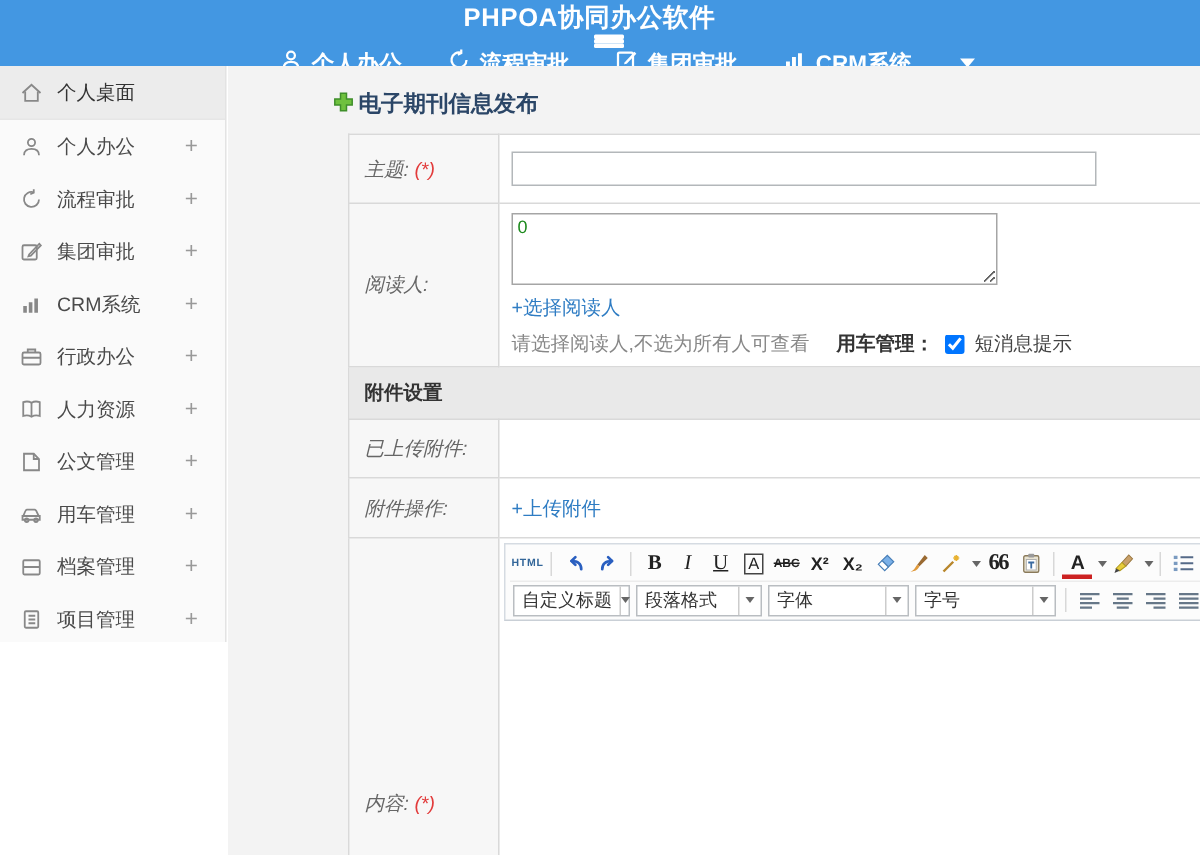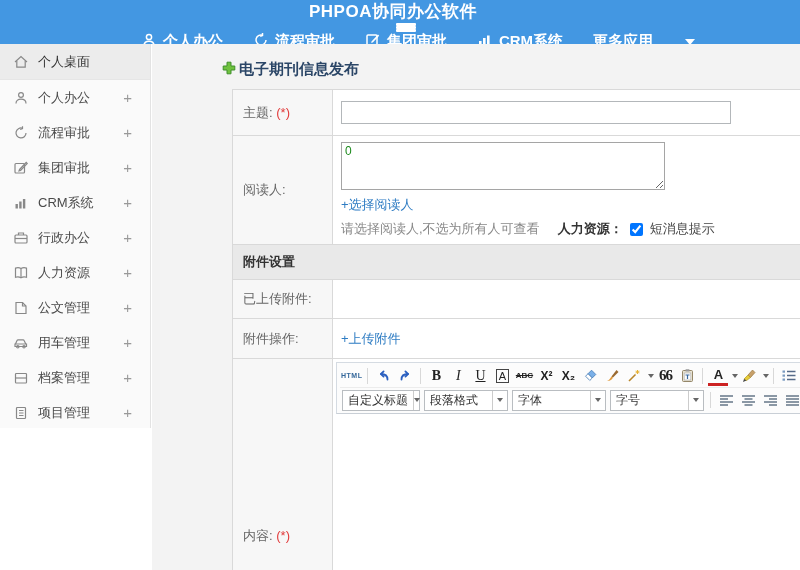--- a/index.html
+++ b/index.html
@@ -37,21 +37,21 @@
 
   
   .main { position:absolute; left:152px; top:44px; width:820px; height:526px;
     background:#f3f3f3; }
   .page-title { margin:16px 0 10px 70px; display:flex; align-items:center; gap:3px;
     font-size:15px; font-weight:bold; color:#2b4667; }
 
   table.form { border-collapse:collapse; margin-left:80px; width:730px; table-layout:fixed;
     background:#fff; }
   table.form td { border:1px solid #d9d9d9; font-size:13px; vertical-align:middle; }
-  td.lab { width:100px; background:#f7f7f7; color:#666; padding-left:10px; }
+  td.lab { width:100px; background:#f7f7f7; color:#666; padding-left:10px;font-style:italic; }
   td.val { padding:6px 8px; background:#fff; }
   .req { color:#e23b3b; }
   .sec-head td { background:#e9e9e9; color:#333; font-weight:bold; height:35px; padding-left:10px; }
   .row-content td { border-color:#a9c2dc; }
 
   .subject-input { width:390px; height:23px; border:1px solid #b3b7ba; padding:0 4px;
     font-size:13px; font-family:inherit; }
   .readers-ta { width:324px; height:48px; border:1px solid #a5a5a5; resize:both;
     font-size:12px; font-family:inherit; color:#1d8a1d; padding:1px 3px; display:block; }
   a.blue-link { color:#2e7cc3; text-decoration:none; font-size:13px; cursor:pointer; }
@@ -132,23 +132,20 @@
     <div class="topnav-item">
       <span>
         <svg width="16" height="16" viewBox="0 0 16 16">
             <rect x="2" y="9" width="2.6" height="5" fill="#fff"></rect>
             <rect x="6" y="6" width="2.6" height="8" fill="#fff"></rect>
             <rect x="10" y="3.5" width="2.6" height="10.5" fill="#fff"></rect>
           </svg>
       </span>
       <span>CRM系统</span>
     </div>
-    <div class="topnav-item">
-      <span>更多应用</span>
-    </div>
     <div class="caret-down"></div>
   </div>
 </div>
 
 <div class="sidebar">
   <div class="side-item active">
     <span class="ico">
       <svg class="line" width="16" height="16" viewBox="0 0 16 16">
           <path d="M2 8 L8 2.5 L14 8"></path>
           <path d="M3.8 7 V13.2 H12.2 V7"></path>
@@ -295,21 +292,21 @@
     </tr>
     <tr>
       <td class="lab" style="height:94px">
         <span>阅读人:</span>
       </td>
       <td class="val">
         <textarea class="readers-ta" style="">0</textarea>
         <a class="blue-link readers-link">+选择阅读人</a>
         <div class="hint-line">
           <span>请选择阅读人,不选为所有人可查看</span>
-          <span class="hint-strong">人力资源：</span>
+          <span class="hint-strong">用车管理：</span>
           <input type="checkbox" checked="" style="">
           <span class="sms-lbl">短消息提示</span>
         </div>
       </td>
     </tr>
     <tr class="sec-head">
       <td colspan="2">附件设置</td>
     </tr>
     <tr>
       <td class="lab" style="height:39px">

